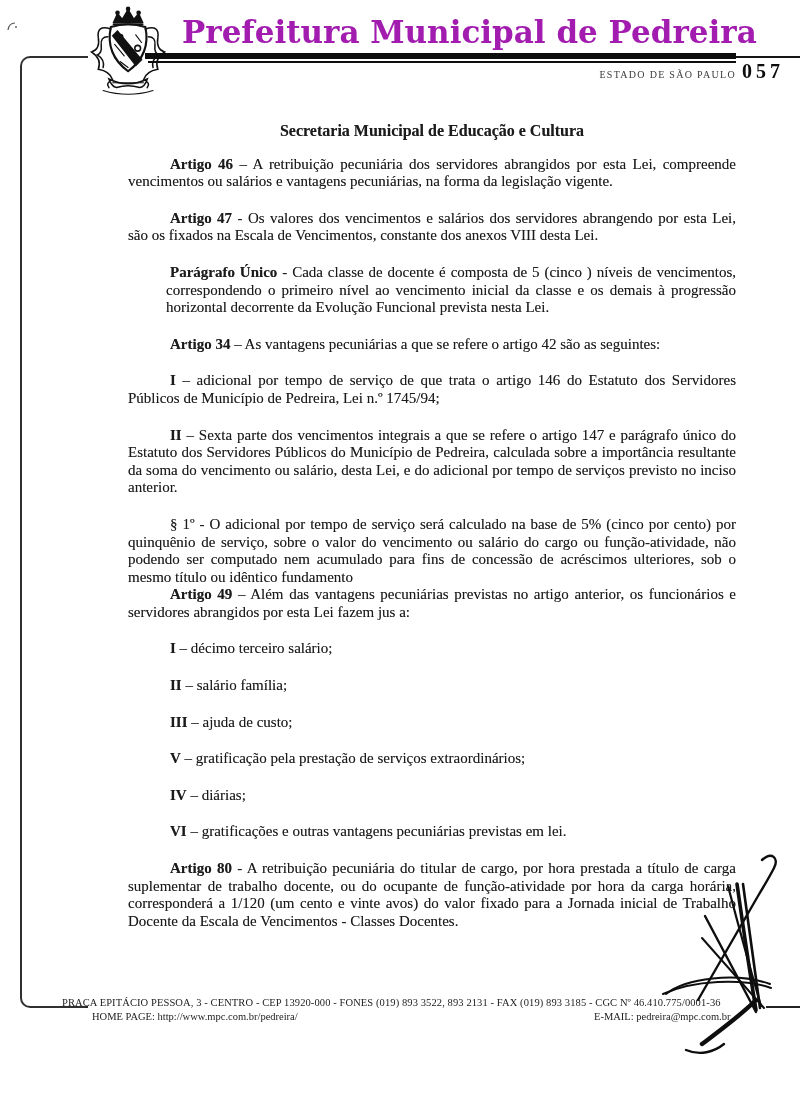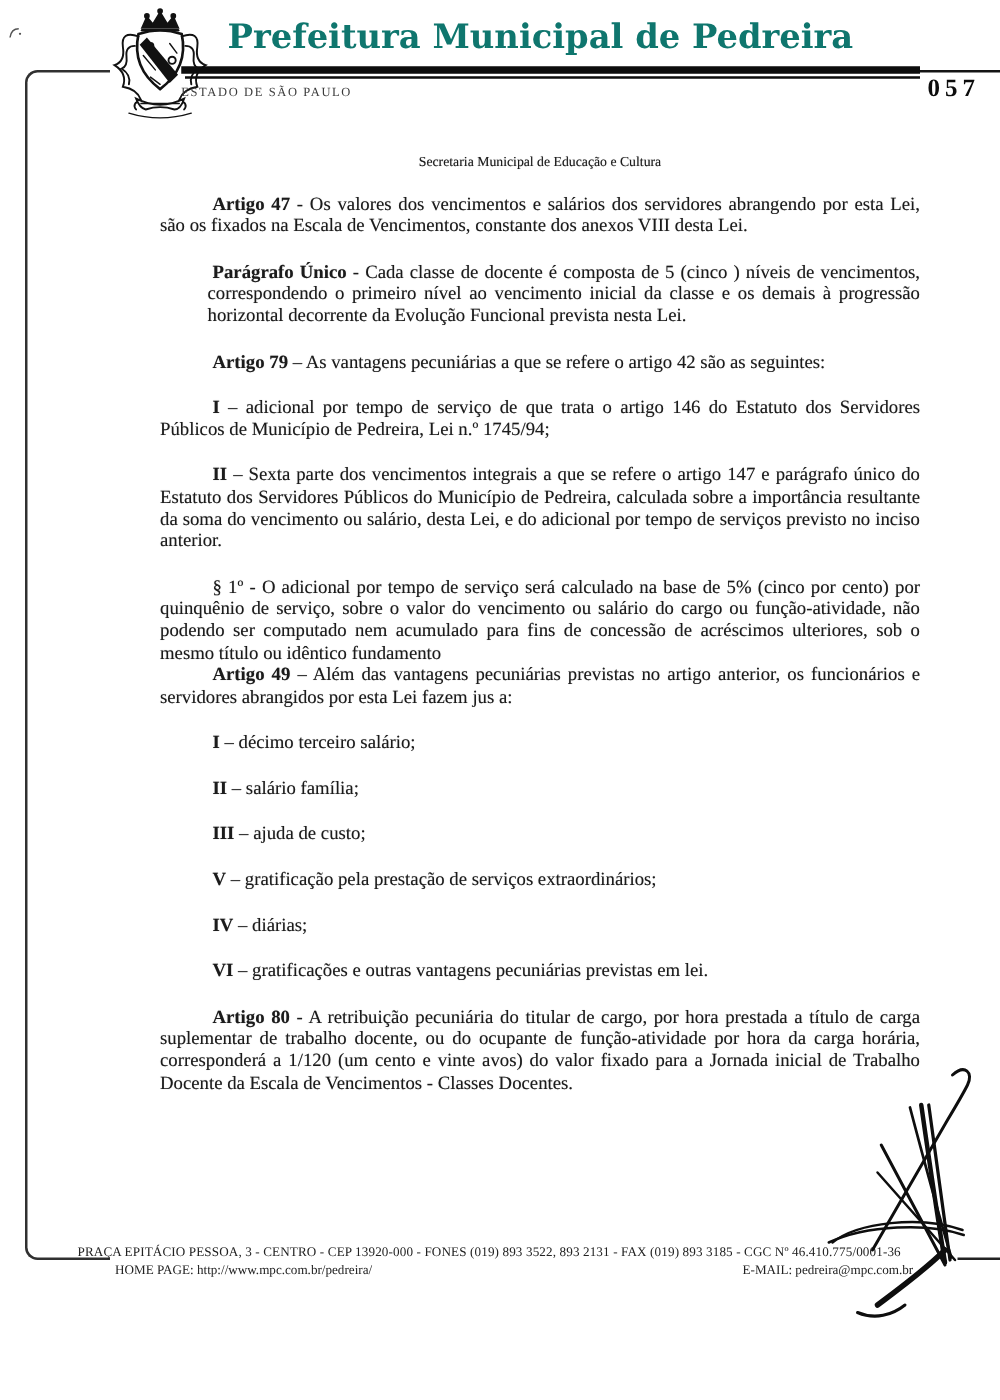--- a/index.html
+++ b/index.html
@@ -13,43 +13,43 @@
     position:absolute; left:20px; top:56px; width:66px; height:948px;
     border-left:2px solid #303030; border-top:2px solid #303030;
     border-bottom:2px solid #303030; border-radius:10px 0 0 10px;
   }
   .corner-mark { position:absolute; left:4px; top:18px; }
 
   
   .crest { position:absolute; left:82px; top:6px; }
   .header-title {
     position:absolute; left:182px; top:14px; white-space:nowrap;
-    font-family:"DejaVu Serif", serif; font-weight:bold; font-size:27px;
-    letter-spacing:0px; color:#0f766e;
+    font-family:"DejaVu Serif", serif; font-weight:bold; font-size:31px;
+    letter-spacing:0px; color:#a21caf;
   }
   .rule-thick { position:absolute; left:145px; top:53px; width:591px; height:6px; background:#0d0d0d; }
   .rule-thin  { position:absolute; left:148px; top:61px; width:588px; height:2px; background:#0d0d0d; }
   .header-subtitle {
-    position:absolute; left:145px; top:69px; width:591px; text-align:left;
+    position:absolute; left:145px; top:69px; width:591px; text-align:right;
     font-size:10px; letter-spacing:1.3px; color:#3a3a3a;
   }
   .stamp-line   { position:absolute; left:736px; top:56px; width:64px; height:2px; background:#141414; }
   .stamp-number {
     position:absolute; left:742px; top:60px;
     font-family:Liberation Serif, serif; font-weight:bold;
     font-size:20px; letter-spacing:4px; color:#0c0c0c;
   }
 
   
   .doc-body {
     position:absolute; left:128px; top:122px; width:608px;
     font-size:15px; line-height:17.6px; text-align:justify;
     text-shadow:0 0 0.6px rgba(20,20,20,0.45);
   }
-  .doc-heading { font-size:11px; font-weight:normal; text-align:center; margin:0 0 16px 0; }
+  .doc-heading { font-size:16px; font-weight:bold; text-align:center; margin:0 0 16px 0; }
   p.para { margin:0 0 19px 0; text-indent:42px; }
   p.block { margin-left:38px; text-indent:4px; }
   p.no-gap { margin-bottom:0;margin-top:12px; }
   b.lead { font-weight:bold; }
   span.lead-plain { font-weight:normal; }
 
   
   .footer-line1 {
     position:absolute; left:62px; top:997px; width:706px; white-space:nowrap;
     font-size:10.5px; letter-spacing:0.1px; color:#222;
@@ -102,26 +102,27 @@
 <div class="header-title">Prefeitura Municipal de Pedreira</div>
 <div class="rule-thick"></div>
 <div class="rule-thin"></div>
 <div class="header-subtitle">ESTADO DE SÃO PAULO</div>
 <div class="stamp-line"></div>
 <div class="stamp-number">057</div>
 
 <div class="doc-body">
   <div class="doc-heading">Secretaria Municipal de Educação e Cultura</div>
 
+  <p class="para"><b class="lead">Artigo 46</b> <span>– A retribuição pecuniária dos servidores abrangidos por esta Lei, compreende vencimentos ou salários e vantagens pecuniárias, na forma da legislação vigente.</span></p>
 
   <p class="para"><b class="lead">Artigo 47</b> <span>- Os valores dos vencimentos e salários dos servidores abrangendo por esta Lei, são os fixados na Escala de Vencimentos, constante dos anexos VIII desta Lei.</span></p>
 
   <p class="para block"><b class="lead">Parágrafo Único</b> <span>- Cada classe de docente é composta de 5 (cinco ) níveis de vencimentos, correspondendo o primeiro nível ao vencimento inicial da classe e os demais à progressão horizontal decorrente da Evolução Funcional prevista nesta Lei.</span></p>
 
-  <p class="para"><b class="lead">Artigo 79</b> <span>– As vantagens pecuniárias a que se refere o artigo 42 são as seguintes:</span></p>
+  <p class="para"><b class="lead">Artigo 34</b> <span>– As vantagens pecuniárias a que se refere o artigo 42 são as seguintes:</span></p>
 
   <p class="para"><b class="lead">I</b> <span>– adicional por tempo de serviço de que trata o artigo 146 do Estatuto dos Servidores Públicos de Município de Pedreira, Lei n.º 1745/94;</span></p>
 
   <p class="para"><b class="lead">II</b> <span>– Sexta parte dos vencimentos integrais a que se refere o artigo 147 e parágrafo único do Estatuto dos Servidores Públicos do Município de Pedreira, calculada sobre a importância resultante da soma do vencimento ou salário, desta Lei, e do adicional por tempo de serviços previsto no inciso anterior.</span></p>
 
   <p class="para no-gap"><span class="lead-plain">§ 1º</span> <span>- O adicional por tempo de serviço será calculado na base de 5% (cinco por cento) por quinquênio de serviço, sobre o valor do vencimento ou salário do cargo ou função-atividade, não podendo ser computado nem acumulado para fins de concessão de acréscimos ulteriores, sob o mesmo título ou idêntico fundamento</span></p>
 
   <p class="para"><b class="lead">Artigo 49</b> <span>– Além das vantagens pecuniárias previstas no artigo anterior, os funcionários e servidores abrangidos por esta Lei fazem jus a:</span></p>
 
   <p class="para"><b class="lead">I</b> <span>– décimo terceiro salário;</span></p>

